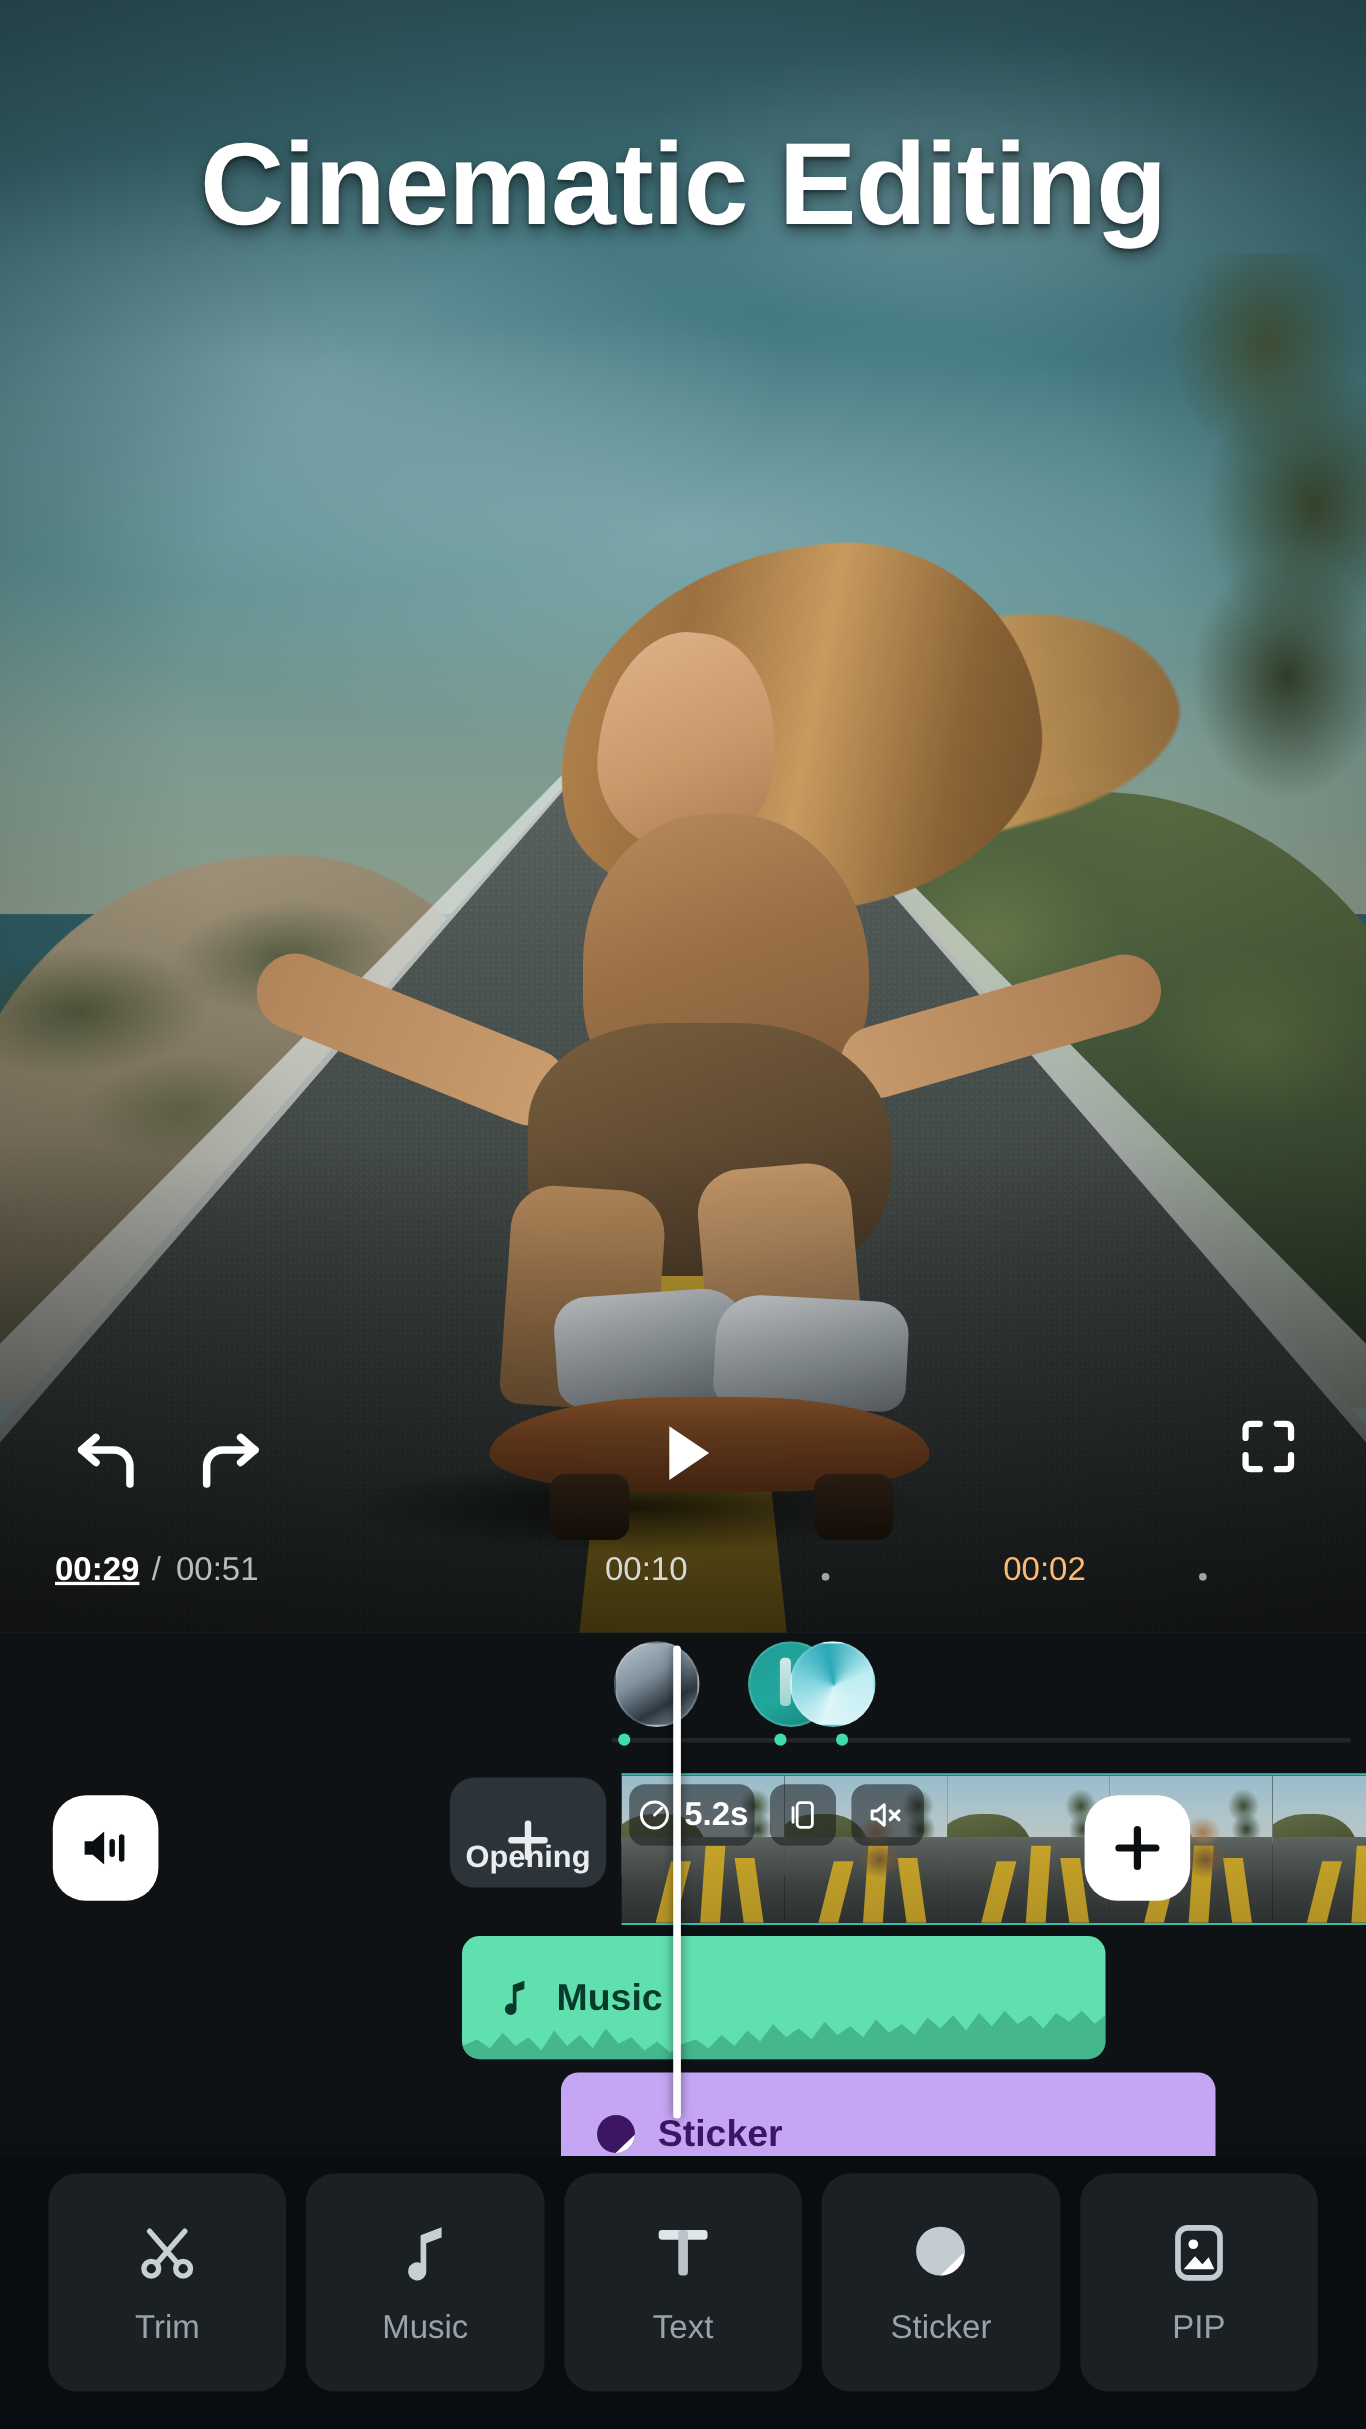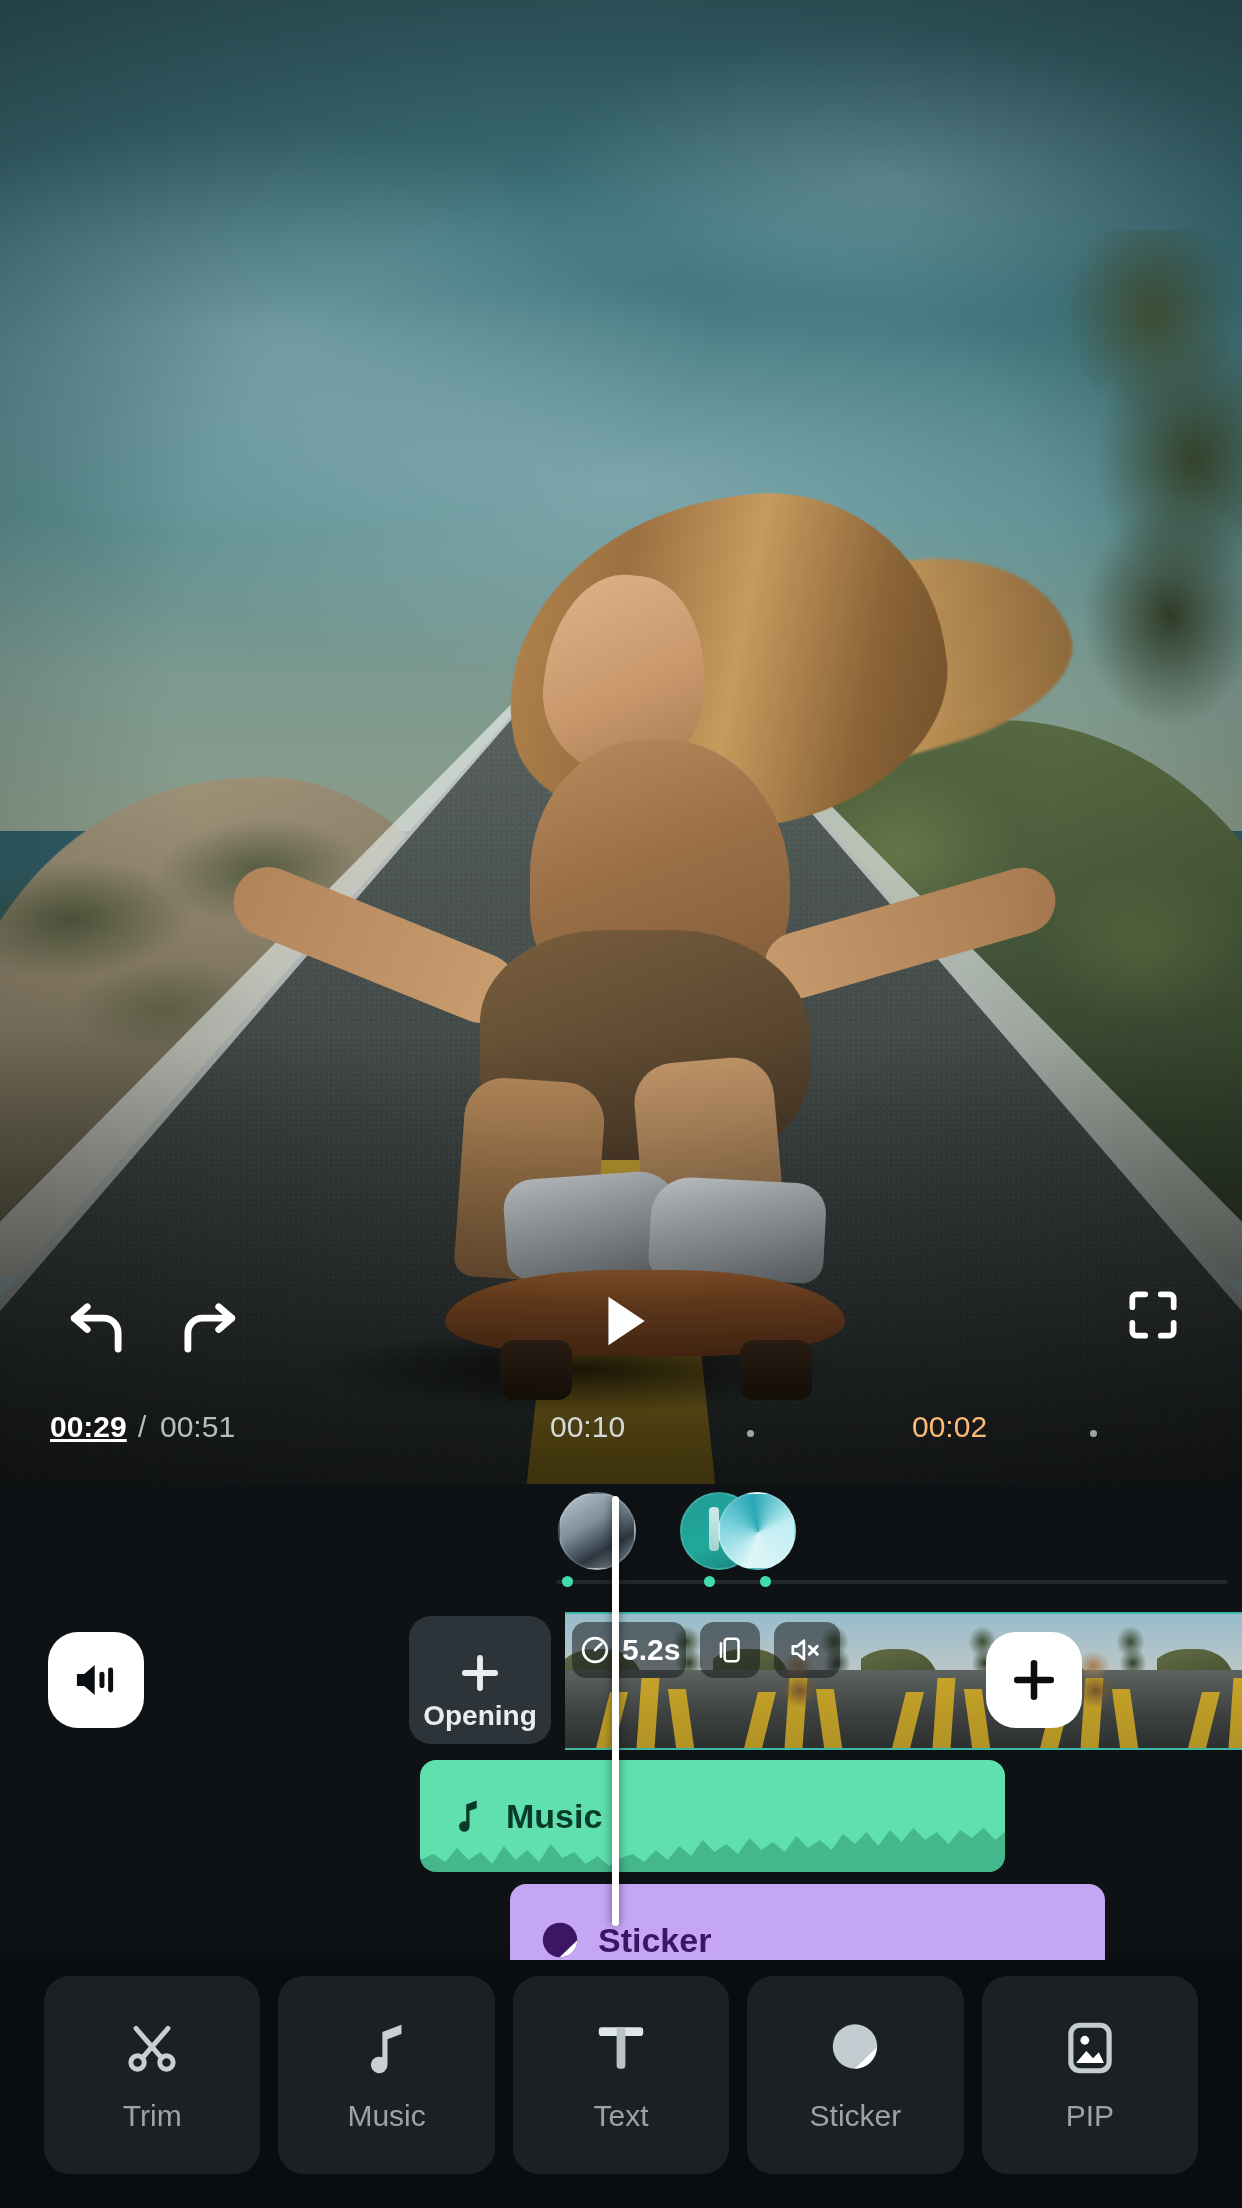--- a/index.html
+++ b/index.html
@@ -231,21 +231,21 @@
   }
   .cover-helm{
     position:absolute; left:56px; top:26px; width:32px; height:26px; background:#2d3136; border-radius:50% 50% 42% 42%;
   }
   .cover-swap{ position:absolute; left:50%; top:44px; transform:translateX(-50%); }
   .cover-lbl {
     position:absolute; left:0; right:0; bottom:10px; text-align:center;
     color:#fff; font-size:28px; font-weight:700; text-shadow:0 2px 5px rgba(0,0,0,.7);
   }
   .open-btn {
-    position:absolute; left:409px; top:12px; width:142px; height:128px;
+    position:absolute; left:409px; top:12px; width:142px; height:100px;
     border-radius:22px; background:#2c3339; cursor:pointer;
   }
   .open-plus { position:absolute; left:50%; top:30px; transform:translateX(-50%); }
   .open-lbl {
     position:absolute; left:0; right:0; bottom:12px; text-align:center;
     color:#e9edef; font-size:28px; font-weight:700;
   }
 
   .strip {
     position:absolute; left:565px; top:8px; right:0; height:138px;
@@ -348,20 +348,21 @@
       <div class="leg-r"></div>
       <div class="shoe-l"></div>
       <div class="shoe-r"></div>
       <div class="board"></div>
       <div class="wheel1"></div>
       <div class="wheel2"></div>
     </div>
 
     <div class="vig"></div>
 
+    <div class="title">Cinematic Editing</div>
   </div>
 
   <div class="ctrl-row">
     <div class="ico-btn undo">
       <svg width="78" height="78" viewBox="0 0 24 24" fill="none" stroke="#ffffff" stroke-width="2.1" stroke-linecap="round" stroke-linejoin="round">
         <path d="M9 7 L5 10.5 L9 14"></path>
         <path d="M5 10.5 H14 a4.5 4.5 0 0 1 4.5 4.5 V20"></path>
       </svg>
     </div>
     <div class="ico-btn redo">

